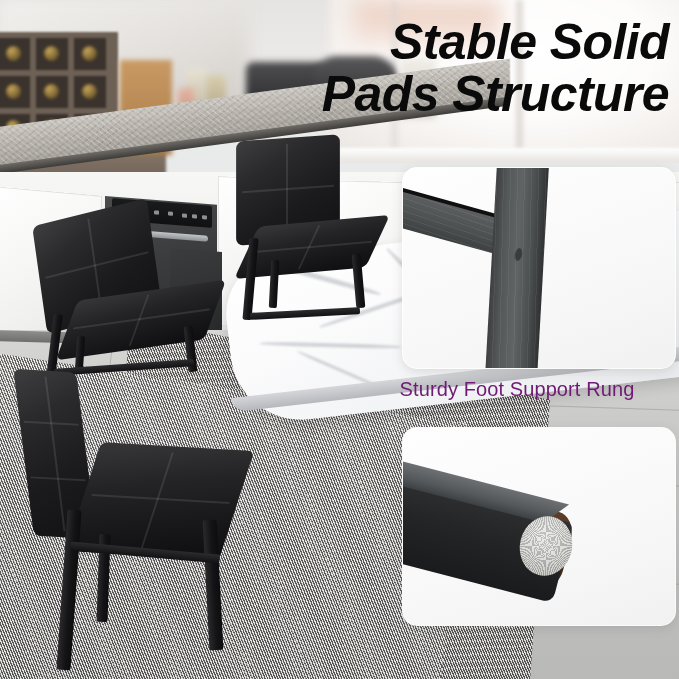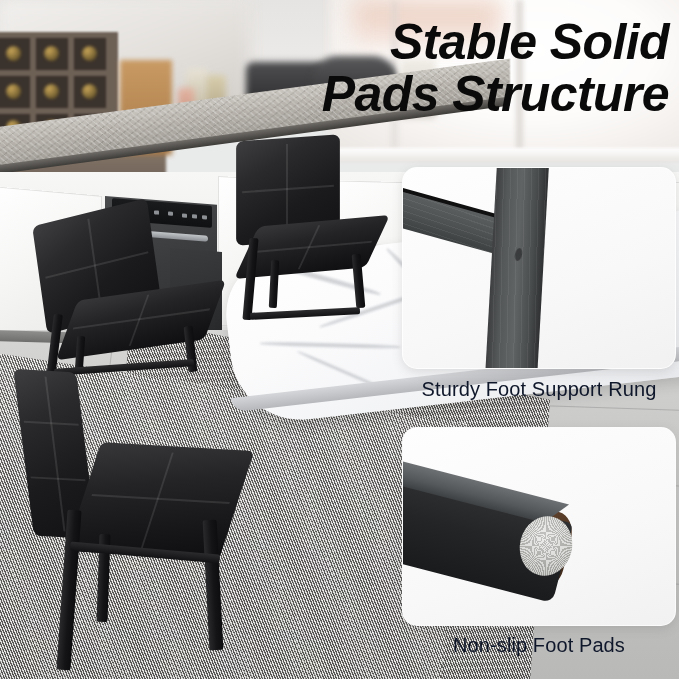--- a/index.html
+++ b/index.html
@@ -162,22 +162,22 @@
     background:linear-gradient(180deg,#6d7073 0%,#55585a 60%,#3e4143 100%);
     transform:rotate(14.5deg) skewX(-40deg); transform-origin:left top; }
   .leg-end { position:absolute; left:105px; top:80px; width:60px; height:78px; border-radius:8px 30% 30% 8px;
     background:linear-gradient(140deg,#6b4a31 0%,#553a27 40%,#3c291b 100%); transform:rotate(14deg); }
   .felt { position:absolute; left:117px; top:88px; width:52px; height:60px; border-radius:50%;
     background:radial-gradient(circle at 42% 35%, #e2e2e0 0%, #c9c9c6 45%, #aeaeaa 78%, #979793 100%);
     transform:rotate(14deg); }
   .felt-tex { position:absolute; inset:0; border-radius:50%; opacity:.55;
     background:repeating-conic-gradient(from 0deg, rgba(255,255,255,.7) 0deg 2deg, rgba(120,120,118,.55) 2deg 4deg); }
 
-  .caption { position:absolute; left:403px; width:272px; text-align:center;
-    color:#0f172a; font-size:20px; letter-spacing:.1px; white-space:nowrap; }
+  .caption { position:absolute; left:381px; width:272px; text-align:center;
+    color:#701a75; font-size:20px; letter-spacing:.1px; white-space:nowrap; }
   #caption-rung { top:378px; }
   #caption-pads { top:634px; }
 
   
   .headline { position:absolute; right:10px; top:16px; width:520px; text-align:right;
     font-weight:bold; font-style:italic; font-size:50px; line-height:52px;
     color:#0a0a0a; letter-spacing:-.6px; }
   .headline span { display:block; }
 </style>
 </head>
@@ -350,15 +350,14 @@
 
   <div class="panel" id="panel-pads">
     <div class="p-bg"></div>
     <div class="leg-end"></div>
     <div class="legbar"></div>
     <div class="legbar-top"></div>
     <div class="felt">
       <div class="felt-tex"></div>
     </div>
   </div>
-  <div class="caption" id="caption-pads">Non-slip Foot Pads</div>
 
 </div>
 
 </body></html>

